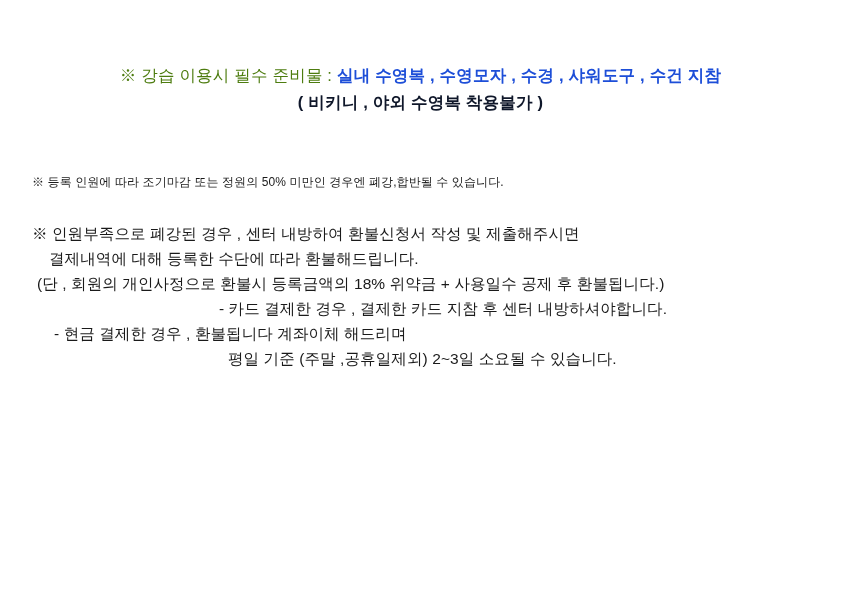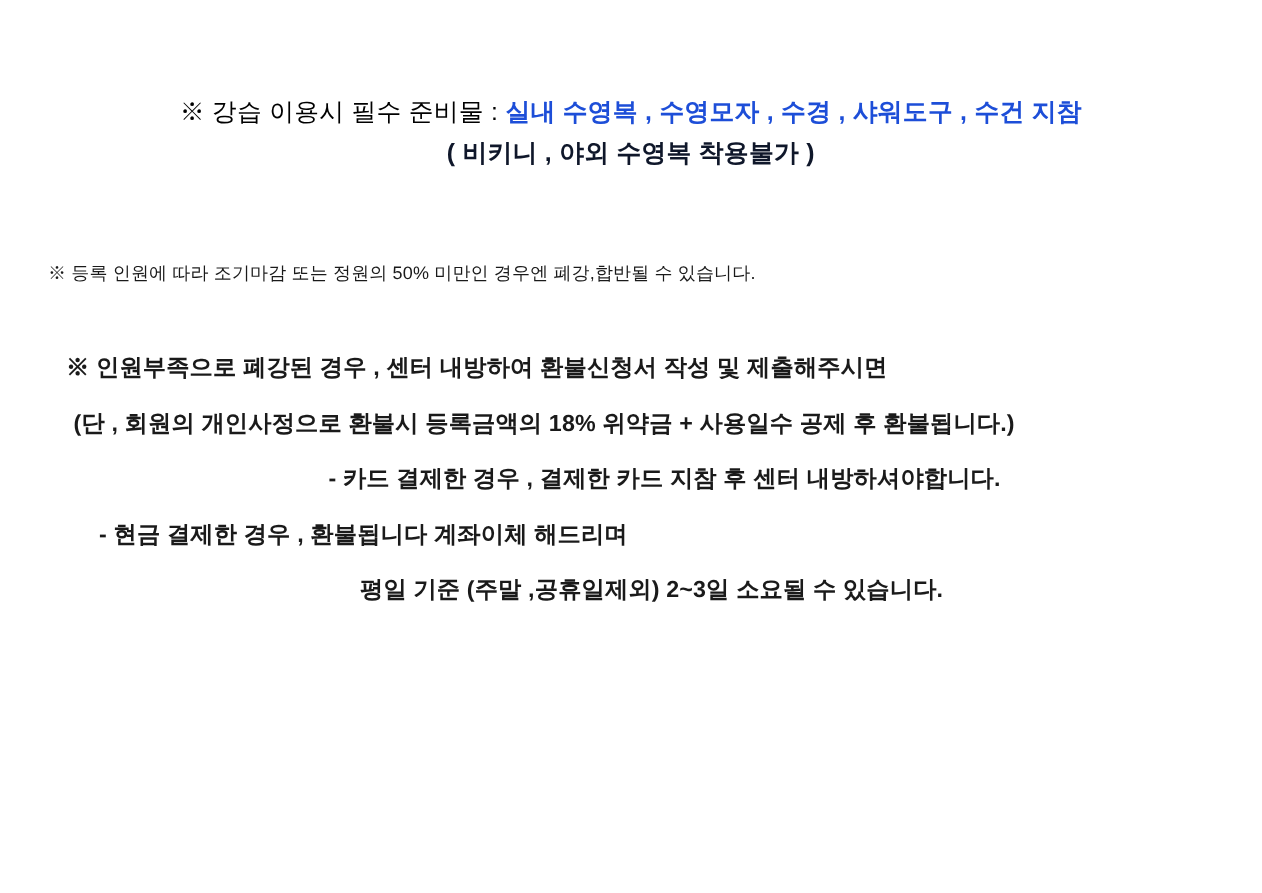--- a/index.html
+++ b/index.html
@@ -29,21 +29,21 @@
     width: 841px;
     text-align: center;
   }
   .line-required-1 {
     font-size: 16.5px;
     line-height: 26px;
     white-space: nowrap;
     letter-spacing: 0.2px;
   }
   .line-required-1 .prefix {
-    color: #000000;
+    color: #4d7c0f;
   }
   .line-required-1 .highlight {
     color: #1d4ed8;
     font-weight: bold;
   }
   .line-required-2 {
     font-size: 16.5px;
     line-height: 28px;
     color: #0f172a;
     font-weight: bold;
@@ -69,23 +69,22 @@
     position: absolute;
     left: 32px;
     top: 221px;
     width: 800px;
     font-size: 15.5px;
     line-height: 25px;
     color: #1a1a1a;
     letter-spacing: 0.1px;
   }
   .block-refund p {
-    margin: 12px;
+    margin: 0;
     white-space: nowrap;
-    font-weight: bold;
   }
   .r-l1 { padding-left: 0; }
   .r-l2 { padding-left: 17px; }
   .r-l3 { padding-left: 5px; }
   .r-l4 { padding-left: 22px; text-align: center; }
   .r-l5 { padding-left: 22px; }
   .r-l6 { padding-left: 196px; }
 </style>
 </head>
 <body>
@@ -98,19 +97,20 @@
     </div>
     <div class="line-required-2">( 비키니 , 야외 수영복 착용불가 )</div>
   </section>
 
   <section class="block-enroll">
     <div>※ 등록 인원에 따라 조기마감 또는 정원의 50% 미만인 경우엔 폐강,합반될 수 있습니다.</div>
   </section>
 
   <section class="block-refund">
     <p class="r-l1">※ 인원부족으로 폐강된 경우 , 센터 내방하여 환불신청서 작성 및 제출해주시면</p>
+    <p class="r-l2">결제내역에 대해 등록한 수단에 따라 환불해드립니다.</p>
     <p class="r-l3">(단 , 회원의 개인사정으로 환불시 등록금액의 18% 위약금 + 사용일수 공제 후 환불됩니다.)</p>
     <p class="r-l4">- 카드 결제한 경우 , 결제한 카드 지참 후 센터 내방하셔야합니다.</p>
     <p class="r-l5">- 현금 결제한 경우 , 환불됩니다 계좌이체 해드리며</p>
     <p class="r-l6">평일 기준 (주말 ,공휴일제외) 2~3일 소요될 수 있습니다.</p>
   </section>
 
 </div>
 
 </body></html>

